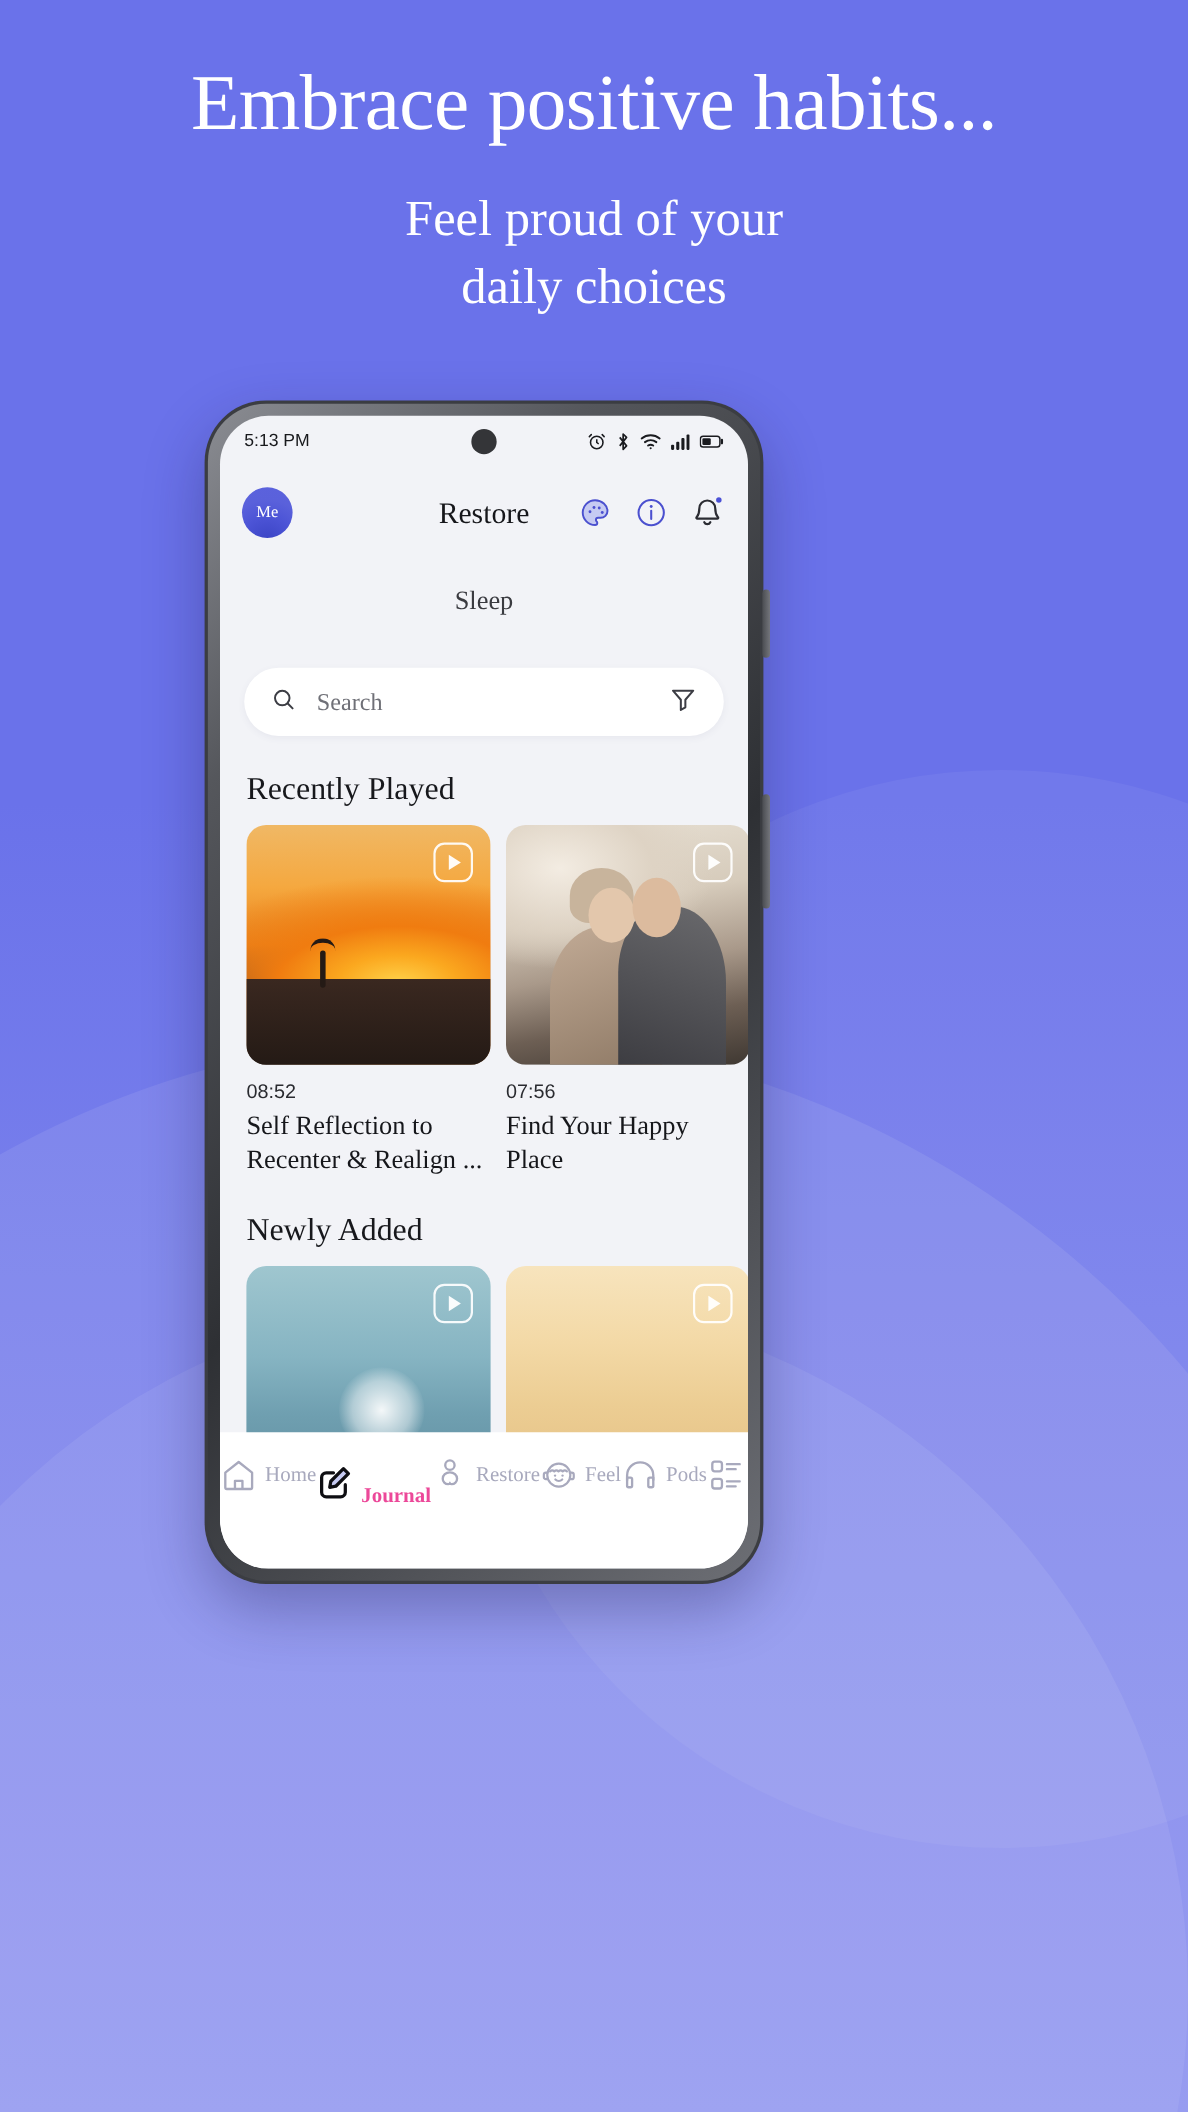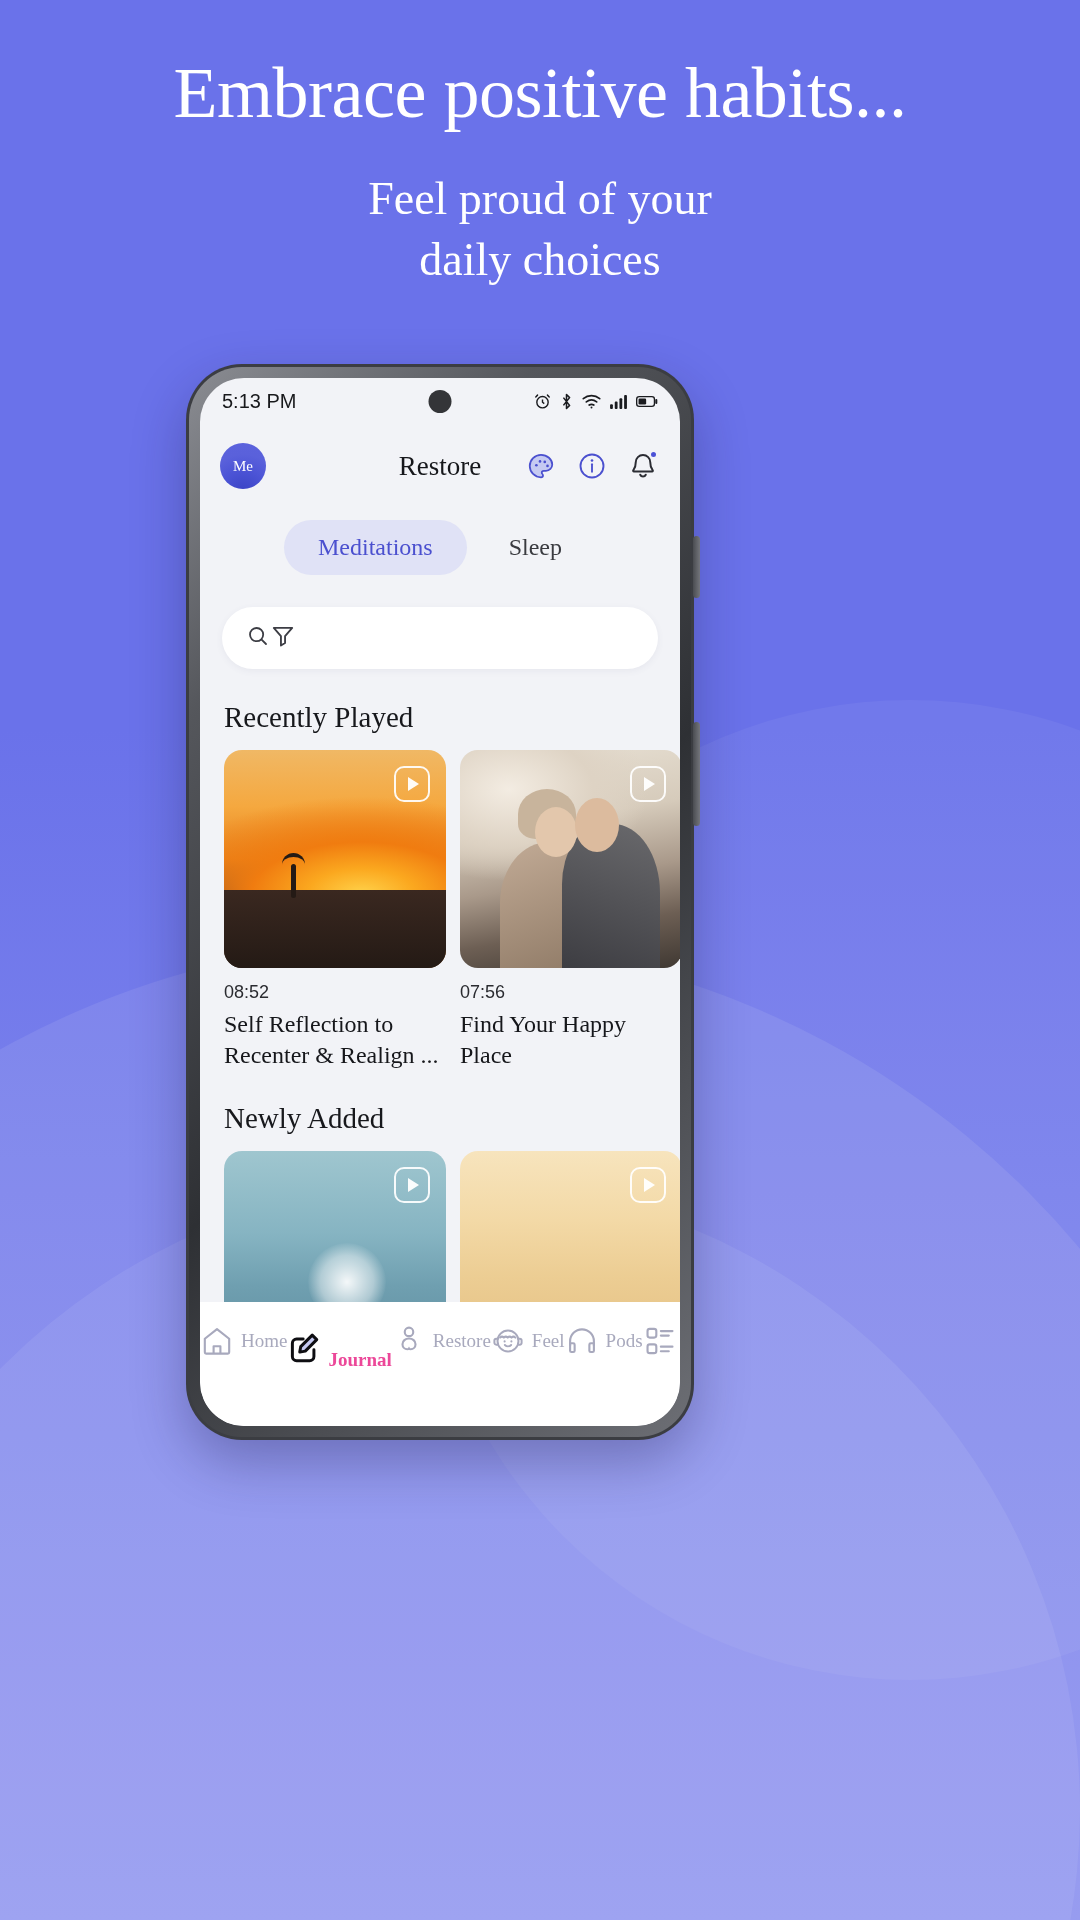--- a/index.html
+++ b/index.html
@@ -65,21 +65,21 @@
     overflow:hidden;
     z-index:6;
   }
 
   
   #statusbar {
     height:46px; display:flex; align-items:center;
     padding:0 22px; position:relative;
     font-family:"Liberation Sans", sans-serif;
   }
-  #status-time { font-size:20px; color:#18191c; font-weight:400;
+  #status-time { font-size:16px; color:#18191c; font-weight:400;
                  font-family:"Liberation Sans", sans-serif; }
   #camera-dot {
     position:absolute; left:50%; transform:translateX(-50%);
     top:12px; width:23px; height:23px; border-radius:50%; background:#343538;
   }
   #status-icons { margin-left:auto; display:flex; align-items:center; gap:9px; }
   #status-icons svg { display:block; }
 
   
   #app-header {
@@ -285,31 +285,31 @@
           <svg width="30" height="30" viewBox="0 0 24 24" fill="none" stroke="#2b2c33" stroke-width="1.6" stroke-linejoin="round">
             <path d="M12 3.2a5.8 5.8 0 0 0-5.8 5.8c0 4.4-1.4 5.6-2 6.4-.3.4 0 1 .5 1h14.6c.5 0 .8-.6.5-1-.6-.8-2-2-2-6.4A5.8 5.8 0 0 0 12 3.2z"></path>
             <path d="M9.8 19a2.4 2.4 0 0 0 4.4 0" stroke-linecap="round"></path>
           </svg>
           <span class="badge"></span>
         </div>
       </div>
     </div>
 
     <div id="tabs">
-      <div class="tab active">Meditations</div>
       <div class="tab">Sleep</div>
     </div>
 
     <div id="searchbar">
       <span>
         <svg width="24" height="24" viewBox="0 0 24 24" fill="none" stroke="#3c3d44" stroke-width="1.8" stroke-linecap="round">
           <circle cx="10.6" cy="10.6" r="6.6"></circle>
             <path d="M15.6 15.6 20 20"></path>
         </svg>
       </span>
+      <span id="search-text">Search</span>
       <span>
         <svg width="26" height="26" viewBox="0 0 24 24" fill="none" stroke="#3c3d44" stroke-width="1.7" stroke-linecap="round" stroke-linejoin="round">
           <path d="M3.5 4.5h17l-6.6 7.6v6.4l-3.8 2.2v-8.6z"></path>
         </svg>
       </span>
     </div>
 
     <div class="section-title">Recently Played</div>
     <div class="cards">
       <div class="card">

